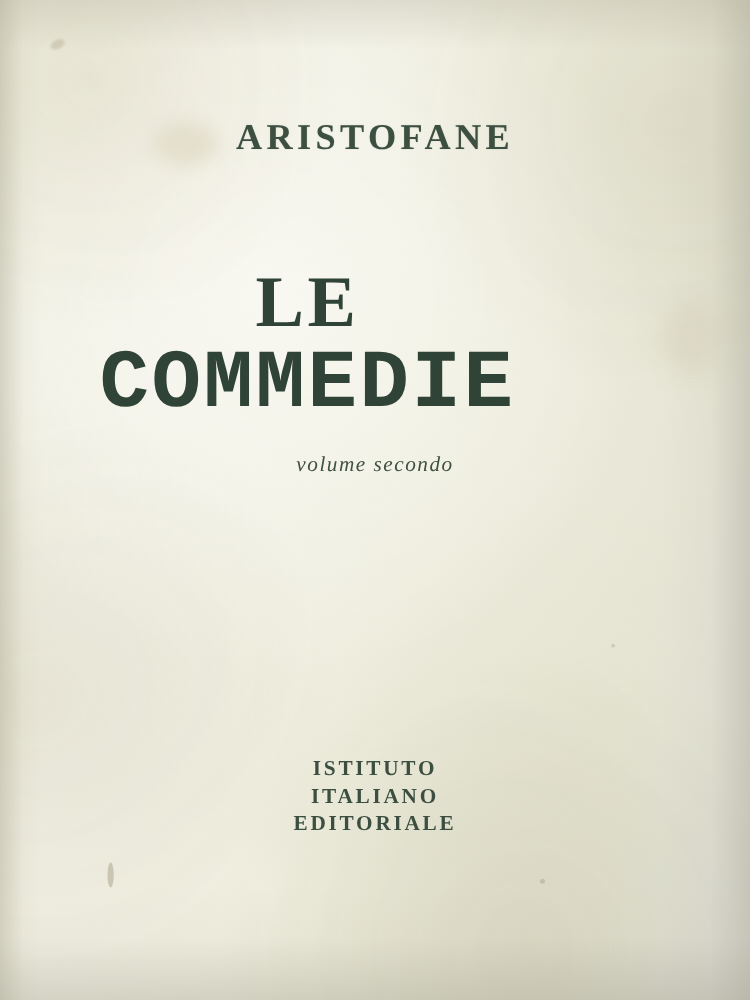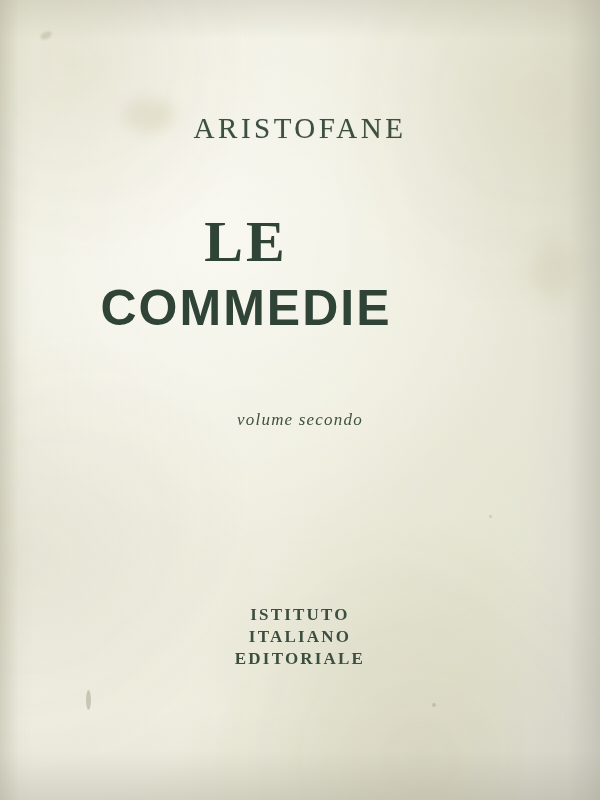--- a/index.html
+++ b/index.html
@@ -81,64 +81,63 @@
 
   .content {
     position: relative;
     width: 600px;
     height: 800px;
     text-align: center;
   }
 
   .author {
     position: absolute;
-    top: 112px;
+    top: 94px;
     left: 0;
     width: 600px;
     font-family: "Liberation Serif", serif;
     font-size: 29px;
-    font-weight: 400;
+    font-weight: 700;
     letter-spacing: 3.5px;
     color: #3c4f40;
     text-shadow: 0 0 1px rgba(60,79,64,0.25);
   }
 
   .title-block {
     position: absolute;
     top: 212px;
     left: 0;
     width: 492px;
   }
   .title-line1 {
     font-family: "Liberation Serif", serif;
     font-size: 58px;
     font-weight: 700;
     letter-spacing: 3px;
     line-height: 60px;
     color: #2f4336;
   }
   .title-line2 {
-    font-family: Liberation Sans, sans-serif;
-    font-size: 50px;
+    font-family: Liberation Mono, monospace;
+    font-size: 66px;
     font-weight: 700;
     letter-spacing: 2px;
     line-height: 72px;
     color: #2f4336;
   }
   .subtitle {
     position: absolute;
     top: 362px;
     left: 0;
     width: 600px;
     font-family: "Liberation Serif", serif;
     font-style: italic;
     font-size: 17px;
     letter-spacing: 1.2px;
     color: #3f5142;
-    margin-top: 48px;
   }
 
   .publisher {
     position: absolute;
     top: 604px;
     left: 0;
     width: 600px;
     font-family: "Liberation Serif", serif;
     font-size: 17px;
     font-weight: 700;

